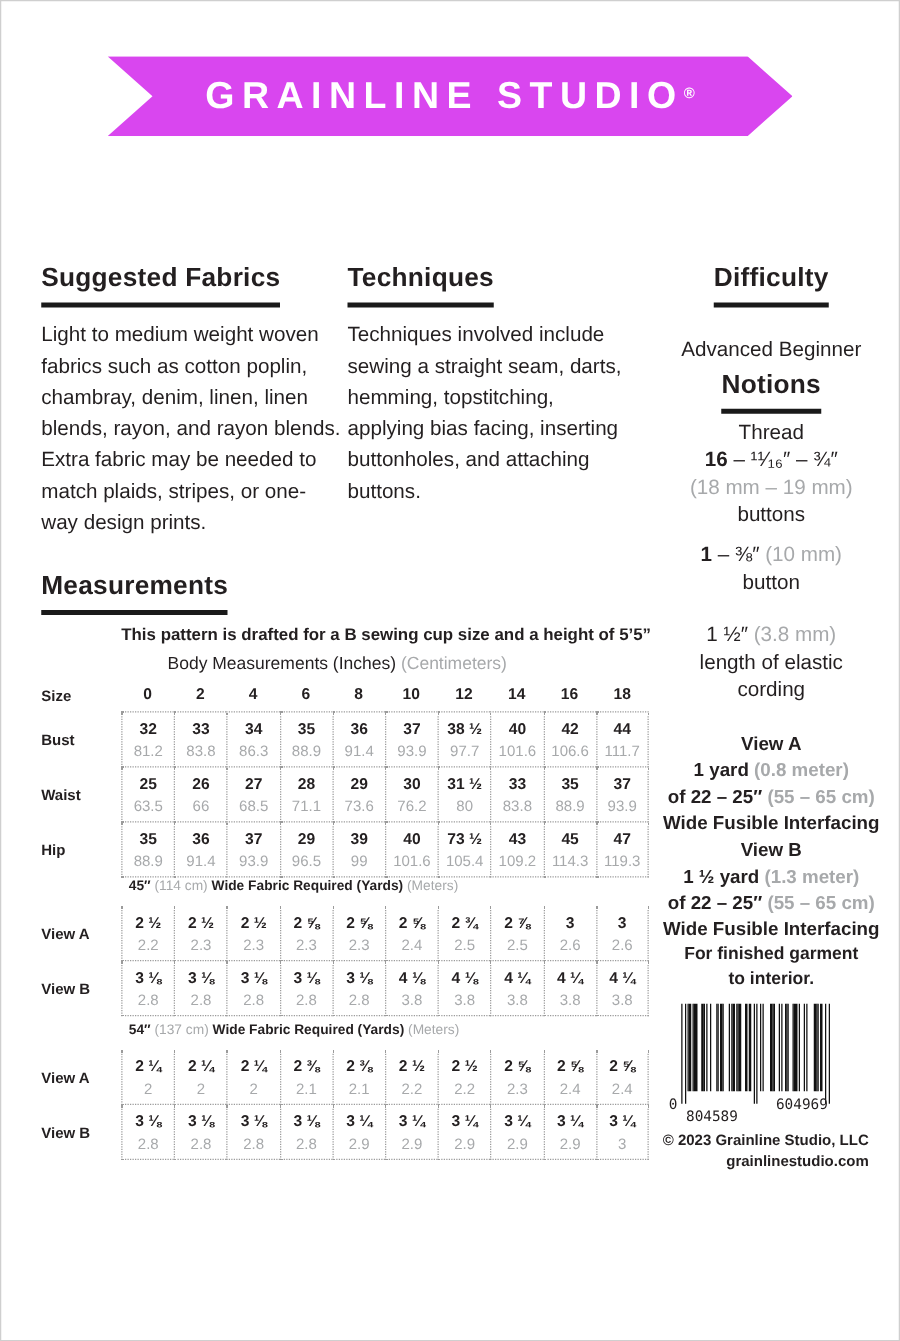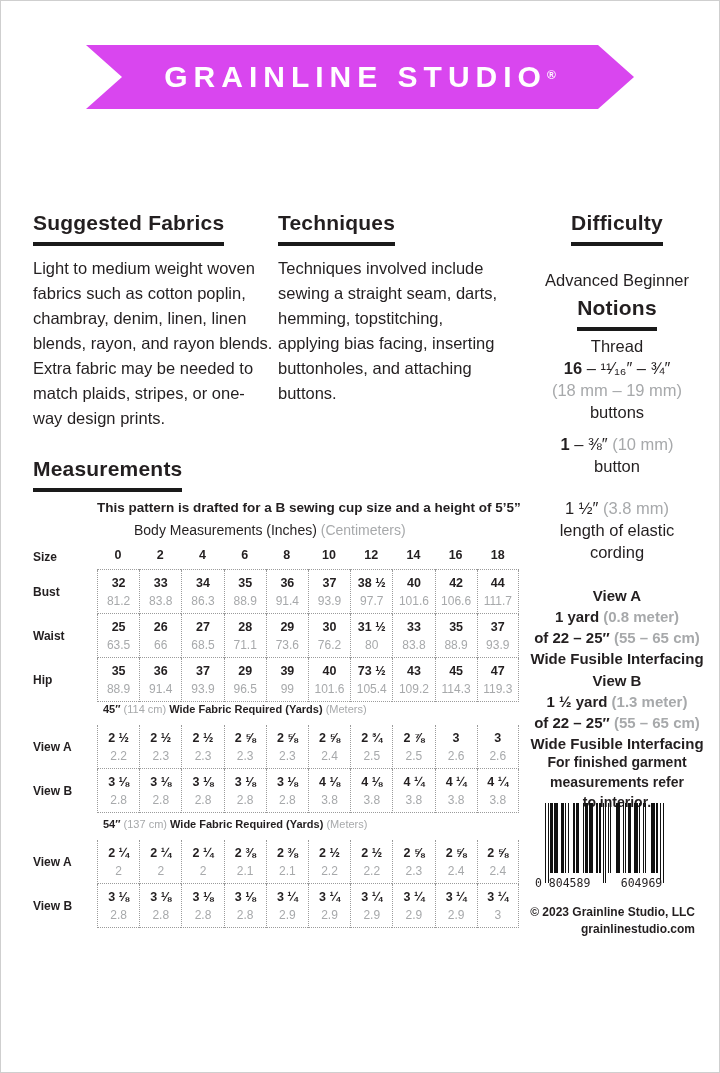--- a/index.html
+++ b/index.html
@@ -59,21 +59,21 @@
   .fabric-heading { position:absolute; left:102px; font-size:11px; font-weight:bold; }
   .fabric-heading .gray { font-weight:normal; }
   
   .barcode { position:absolute; left:534px; top:802px; width:132px; }
   .bc-bars { display:flex; align-items:flex-start; height:82px; padding-left:10px; }
   .bc-bars span { display:block; width:1.25px; height:70px; }
   .bc-bars span.on { background:#111; }
   .bc-bars span.guard { height:80px; }
   .bc-nums { display:flex; font-size:11.5px; margin-top:-9px; font-family:"DejaVu Sans Mono", monospace; }
   .bc-nums .d0 { width:10px; }
-  .bc-nums .g1 { width:56px; text-align:center; }
+  .bc-nums .g1 { width:56px; text-align:center;margin-top:10px; }
   .bc-nums .g2 { width:56px; text-align:center;margin-left:21px; }
   .copyright { position:absolute; left:504px; top:903px; width:190px; text-align:right;
                font-size:12px; font-weight:bold; line-height:17px; }
   
   .footer { position:absolute; top:986px; left:0; width:100%; text-align:center;
             font-size:13.5px; font-weight:bold; }
 </style>
 </head>
 <body>
 
@@ -129,21 +129,20 @@
 
   <div class="rc view-block" style="top:669px;">
     <div>View B</div>
     <div><span>1 ½ yard</span> <span class="gray">(1.3 meter)</span></div>
     <div><span>of 22 – 25″</span> <span class="gray">(55 – 65 cm)</span></div>
     <div>Wide Fusible Interfacing</div>
   </div>
 
   <div class="rc note-block" style="top:751px;">
     <div>For finished garment</div>
-    <div>measurements refer</div>
     <div>to interior.</div>
   </div>
 
   <div class="meas-title">
     <div class="h2">Measurements</div>
   </div>
   <div class="meas-note">This pattern is drafted for a B sewing cup size and a height of 5’5”</div>
   <div class="meas-sub"><span>Body Measurements (Inches)</span> <span class="gray">(Centimeters)</span></div>
 
   <div class="mtable" style="top:543px;">

